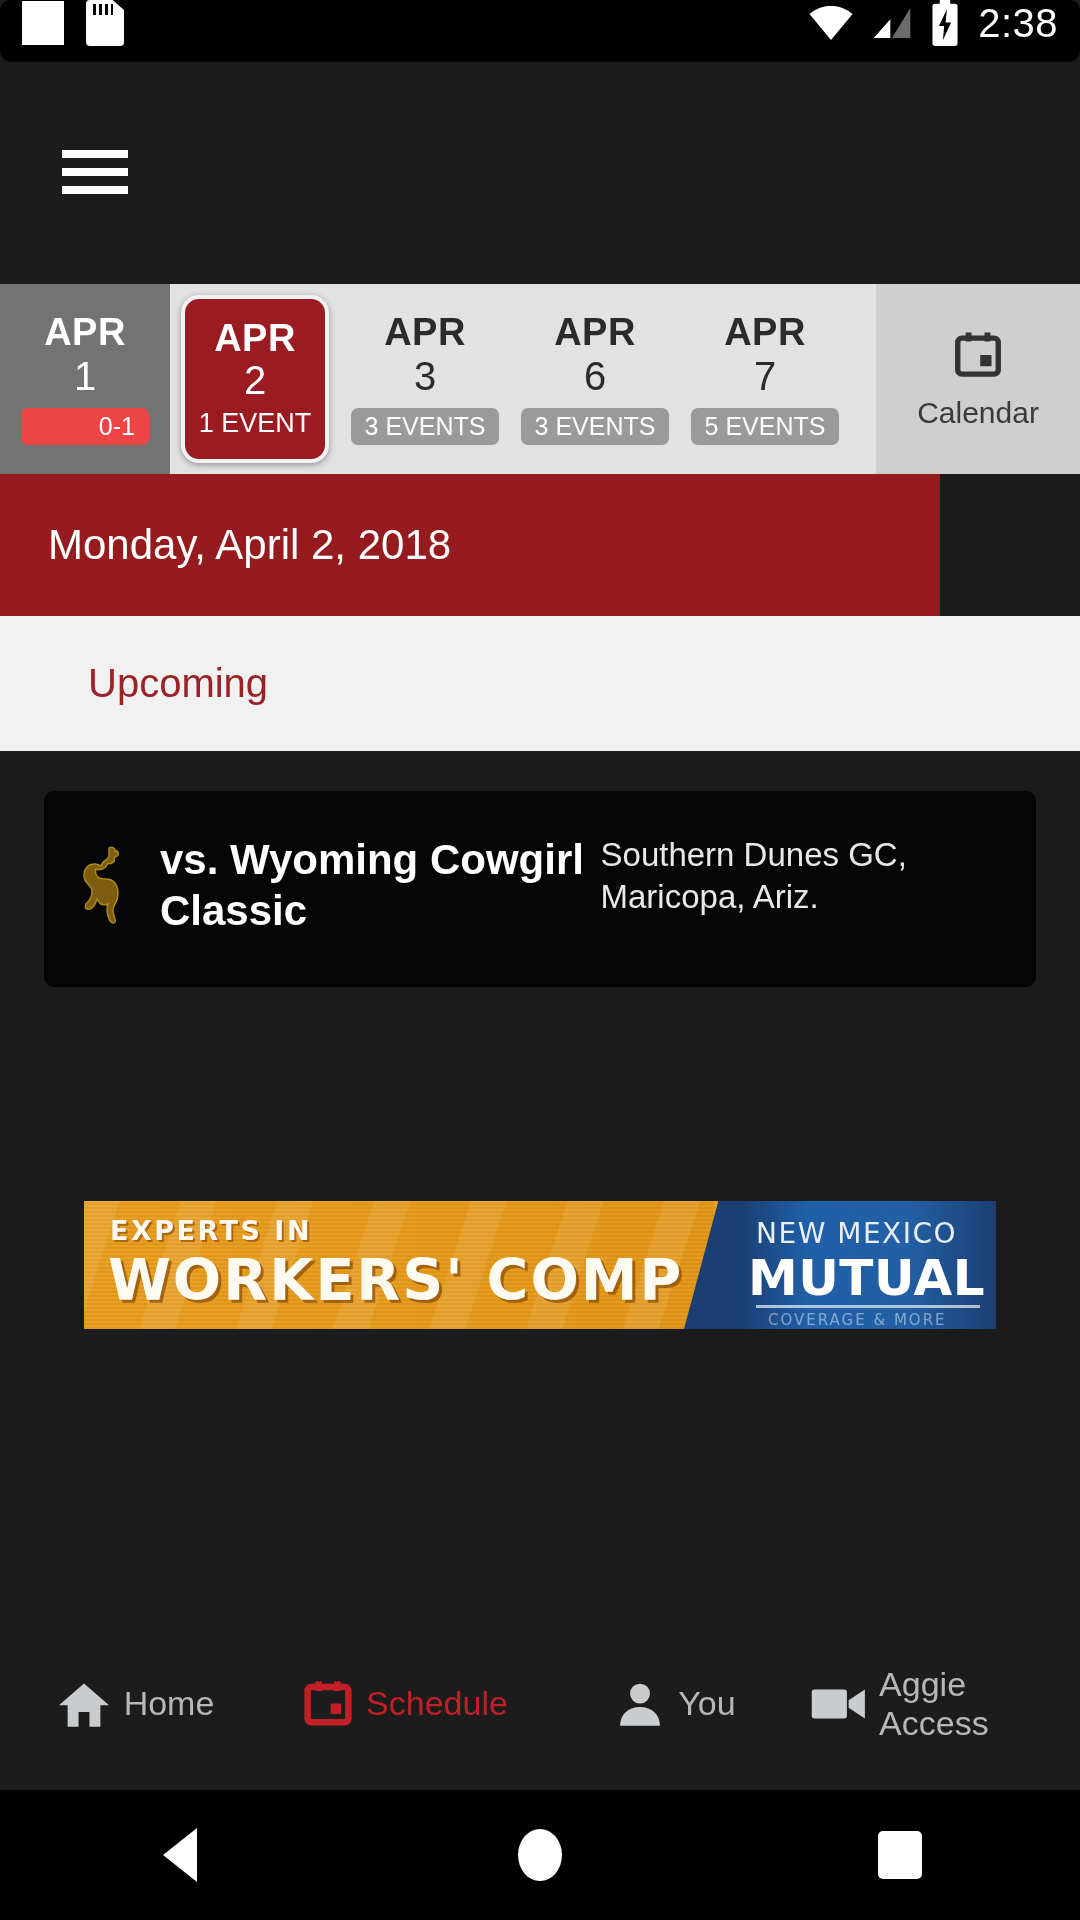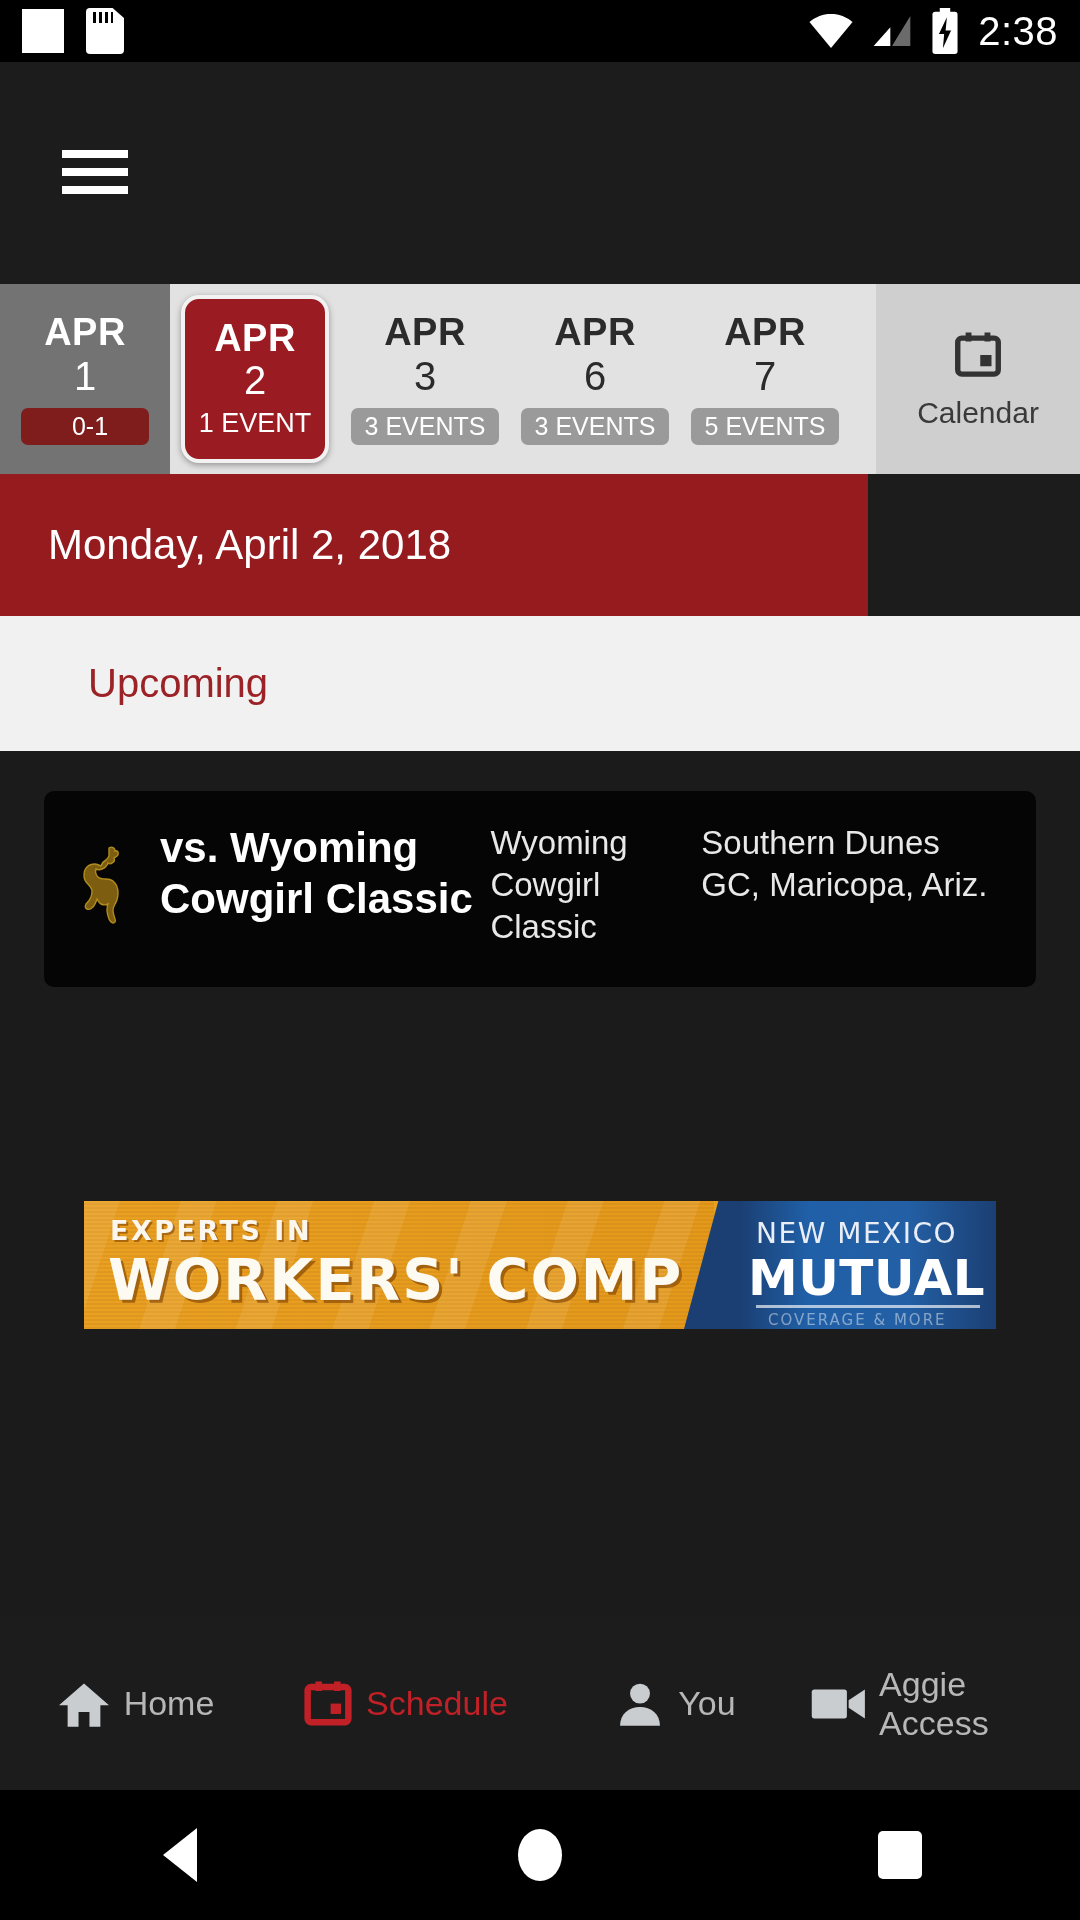--- a/index.html
+++ b/index.html
@@ -7,22 +7,23 @@
     width:1080px; height:1920px;
     background:#000;
     font-family:"Liberation Sans", sans-serif;
     overflow:hidden;
   }
   #app { position:relative; width:1080px; height:1920px; background:#1c1c1c; }
 
   
   .statusbar {
     position:absolute; top:0; left:0; width:1080px; height:62px;
-    background:#000; display:flex; align-items:center;
+    background:#000; display:flex; align-items:flex-start;
     padding:0 22px;
+    border-radius:11px;
   }
   .sb-left { display:flex; align-items:center; gap:22px; }
   .sb-right { margin-left:auto; display:flex; align-items:center; gap:18px; }
   .sb-blank { width:42px; height:44px; background:#fff; }
   .sb-sdcard { width:38px; height:46px; position:relative; }
   .sb-sdcard .body {
     position:absolute; left:0; top:0; width:38px; height:46px;
     background:#fff; border-radius:4px 10px 4px 4px;
     clip-path: polygon(0 0, 70% 0, 100% 22%, 100% 100%, 0 100%);
   }
@@ -62,42 +63,42 @@
   .daycell .mon {
     font-size:38px; font-weight:700; color:#2b2b2b; line-height:1.05;
     letter-spacing:.5px;
   }
   .daycell .num { font-size:40px; font-weight:400; color:#2b2b2b; line-height:1.1; }
   .daycell.past .mon, .daycell.past .num { color:#fff; }
   .daycell .badge {
     margin-top:8px; background:#9a9a9a; color:#fff;
     font-size:25px; border-radius:7px; padding:4px 14px; white-space:nowrap;
   }
-  .daycell.past .badge { background:#7f1d1d; min-width:128px; text-align:center;padding-left:24px; }
+  .daycell.past .badge { background:#ef4444; min-width:128px; text-align:right;padding-left:24px; }
   .daycell.selected {
     background:transparent;
   }
   .daycell.selected .inner {
     width:148px; height:168px; background:#9b1b22; border-radius:18px;
     border:4px solid #f2f2f2;
     display:flex; flex-direction:column; align-items:center; justify-content:center;
     box-shadow:0 2px 6px rgba(0,0,0,.35);
   }
   .daycell.selected .mon, .daycell.selected .num { color:#fff; }
   .daycell.selected .badge { background:transparent; color:#fff; font-size:27px; padding:0; margin-top:6px; }
   .calcell {
     margin-left:auto; width:204px; background:#cfcfcf;
     display:flex; flex-direction:column; align-items:center; justify-content:center;
     gap:14px; cursor:pointer;
   }
   .calcell .label { font-size:30px; color:#3a3a3a; }
 
   
   .datehdr {
-    position:absolute; top:474px; left:0; width:868px; height:142px;
+    position:absolute; top:474px; left:0; width:940px; height:142px;
     background:#951b1f; display:flex; align-items:center; padding-left:48px;
   }
   .datehdr .txt { color:#fff; font-size:42px; font-weight:400; }
 
   
   .upcoming {
     position:absolute; top:616px; left:0; width:1080px; height:135px;
     background:#f1f1f1; display:flex; align-items:center; padding-left:48px;
   }
   .upcoming .txt { color:#9b2226; font-size:40px;margin-left:40px; }
@@ -304,21 +305,20 @@
                        c-1 2-2 4-2 6 c0 3 1 6 2 9 c1 2 0 4-2 4 c-2 0-3-2-4-4
                        c-1-3-2-6-2-9 c0-2 0-4 1-6 c-2 1-5 1-7 0 c-2-1-3-3-4-5
                        c-1 3-2 6-4 8 c-2 2-4 3-6 2 c-2-1-2-3-1-5 c2-2 4-4 5-7
                        c1-2 1-5 1-7 c-1-3-3-5-5-7 c-2-2-3-5-3-8 c0-3 1-6 3-8
                        c2-2 5-3 8-3 c2 0 4 1 6 2 c1-3 3-5 5-6 c1-1 2-2 3-4 c0-2 0-4 0-5 z"></path>
             </g>
           </svg>
         </div>
         <div class="ev-text">
           <div class="ev-title">vs. Wyoming Cowgirl Classic</div>
-          <div class="ev-sub">Wyoming Cowgirl Classic</div>
           <div class="ev-sub">Southern Dunes GC, Maricopa, Ariz.</div>
         </div>
       </div>
     </div>
 
     <div class="ad">
       <div class="ad-orange"></div>
       <div class="ad-blue"></div>
       <div class="ad-exp">EXPERTS IN</div>
       <div class="ad-wc">WORKERS' COMP</div>

